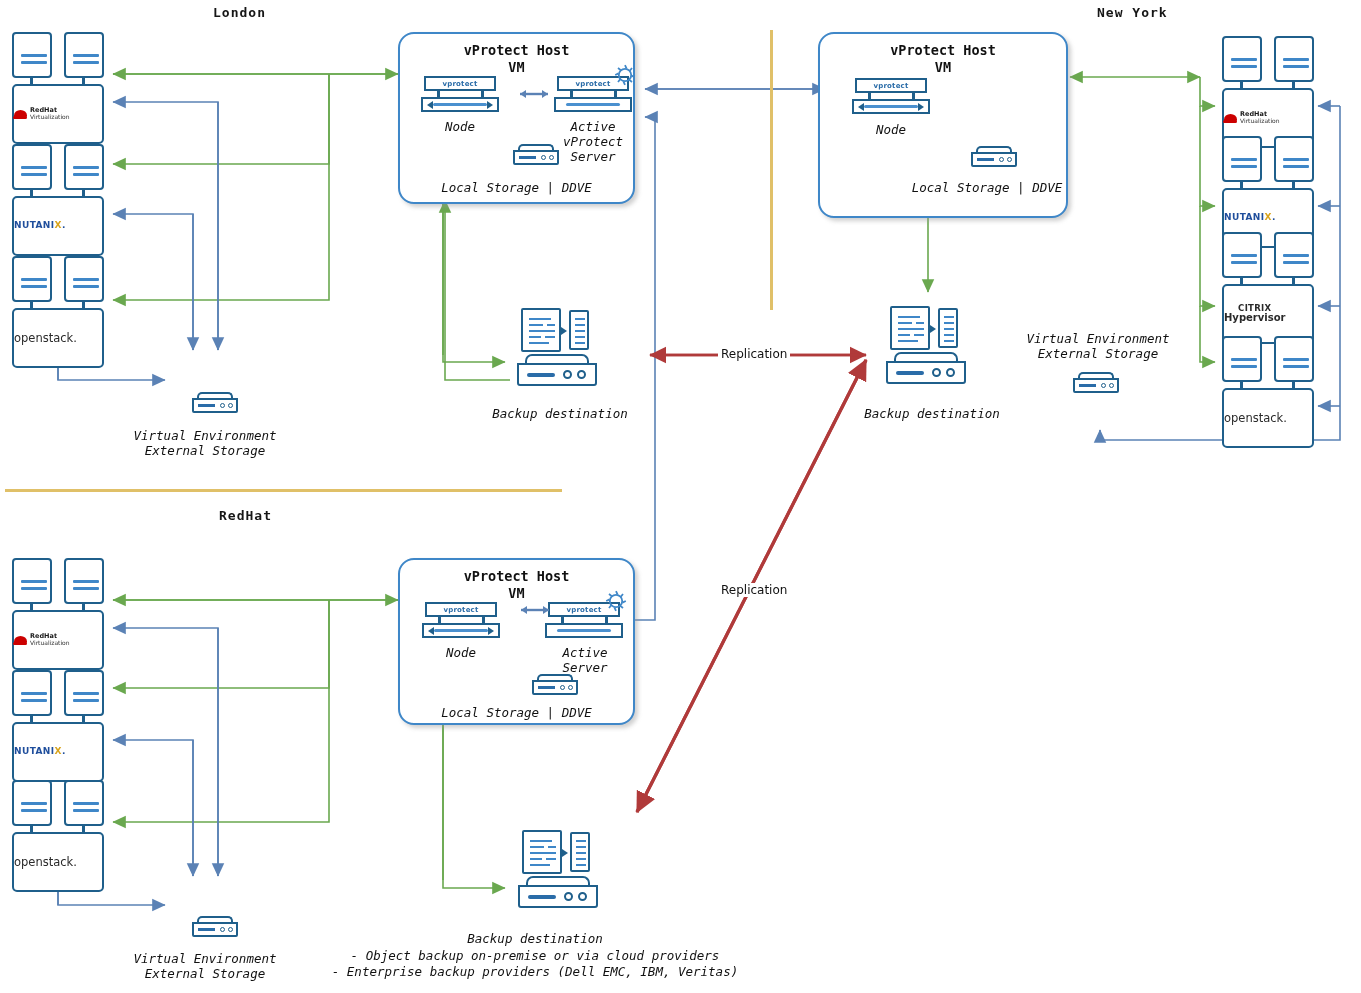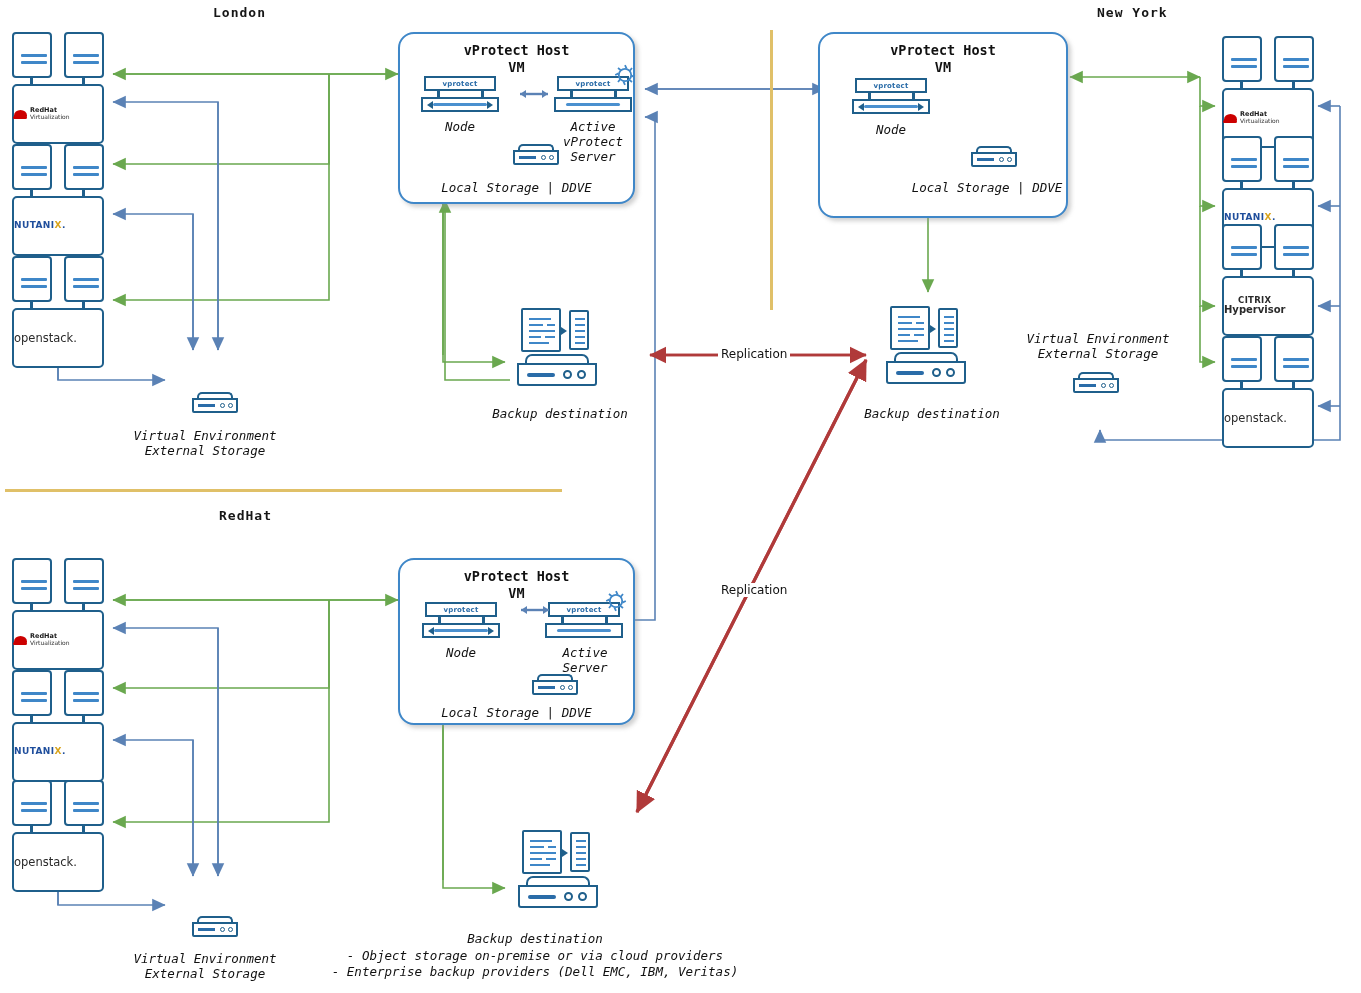--- a/index.html
+++ b/index.html
@@ -444,21 +444,21 @@
         <u class="l"></u>
         <u class="r"></u>
       </div>
     <div class="plat">
       <div class="logo logo-nut">
         <span><b>NUTANI</b><em>X</em><b>.</b></span>
       </div>
     </div>
   </div>
 
-  <div class="hstack" style="left:1222px;top:224px;">
+  <div class="hstack" style="left:1222px;top:232px;">
     <div class="vmrow">
       <div class="vmbox l">
           <i class="a"></i>
           <i class="b"></i>
         </div>
       <div class="vmbox r">
           <i class="a"></i>
           <i class="b"></i>
         </div>
     </div>
@@ -695,17 +695,17 @@
       <div class="top"></div>
       <div class="bod"></div>
       <div class="ln"></div>
       <div class="d d1"></div>
       <div class="d d2"></div>
     </div>
   </div>
 
   <div class="bd-block" style="left:300px;top:931px;width:470px;">
     <div>Backup destination</div>
-    <div>- Object storage on-premise or via cloud providers</div>
+    <div>- Object backup on-premise or via cloud providers</div>
     <div>- Enterprise backup providers (Dell EMC, IBM, Veritas)</div>
   </div>
 
 </div>
 
 </body></html>

